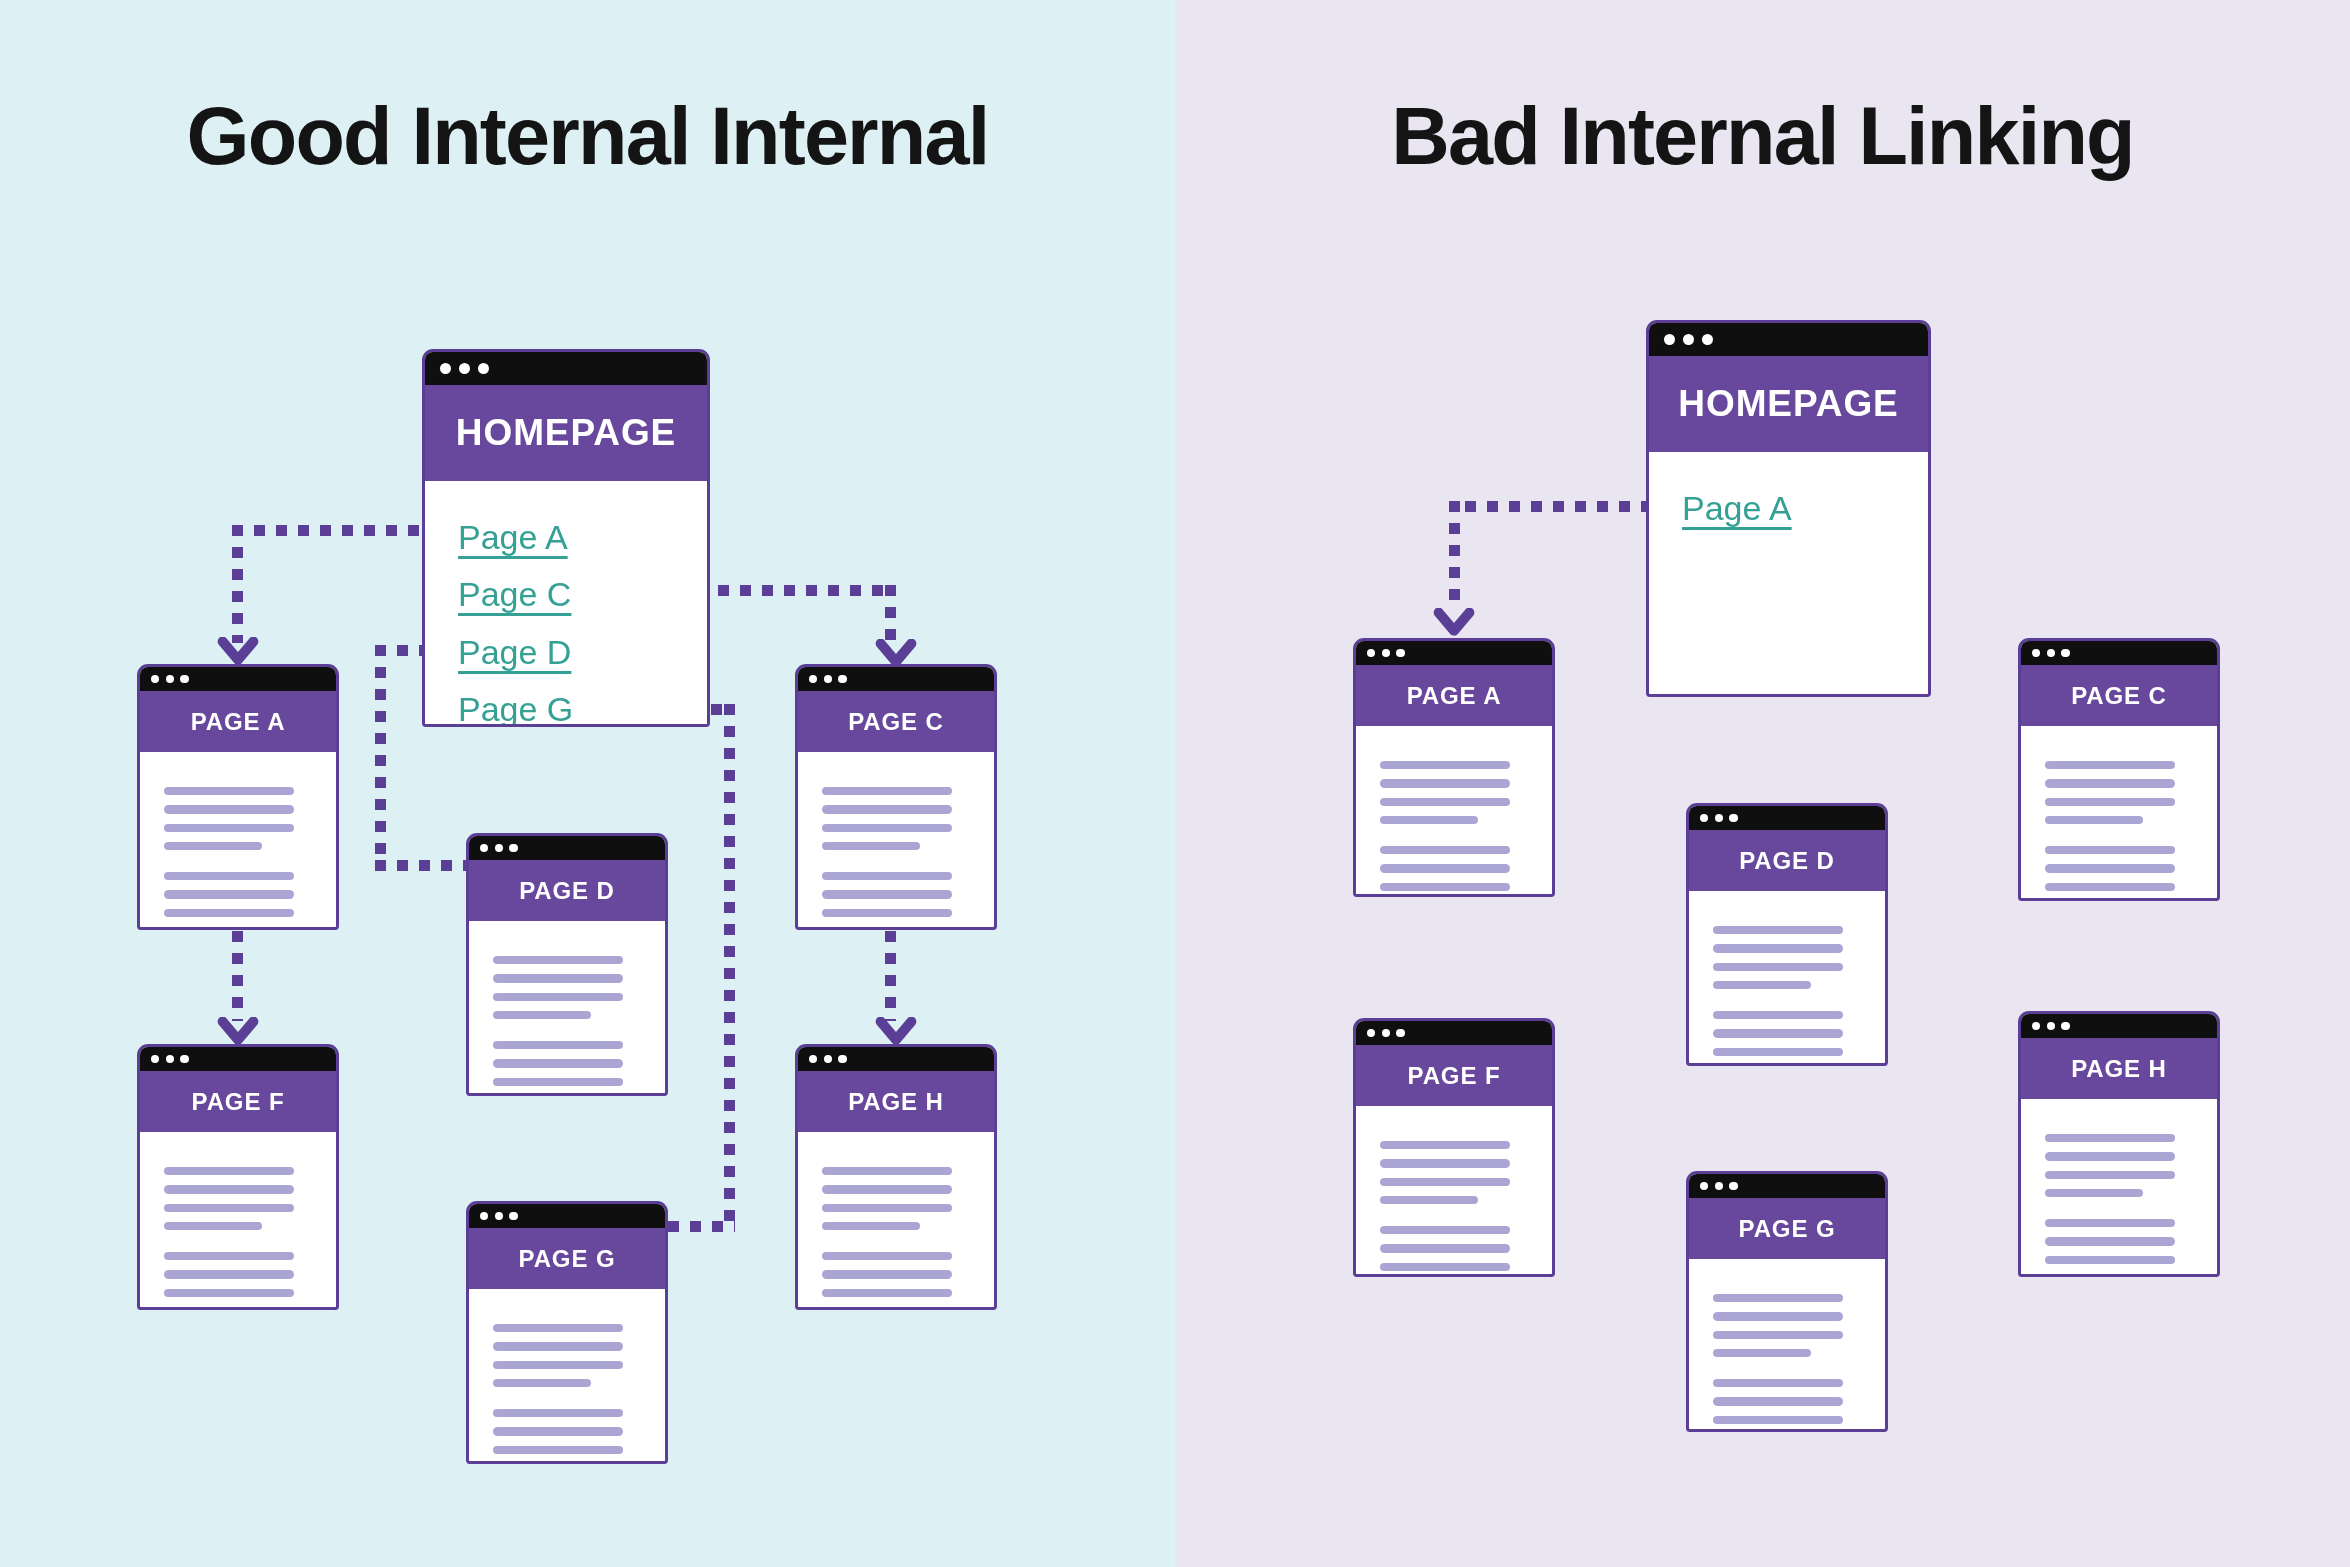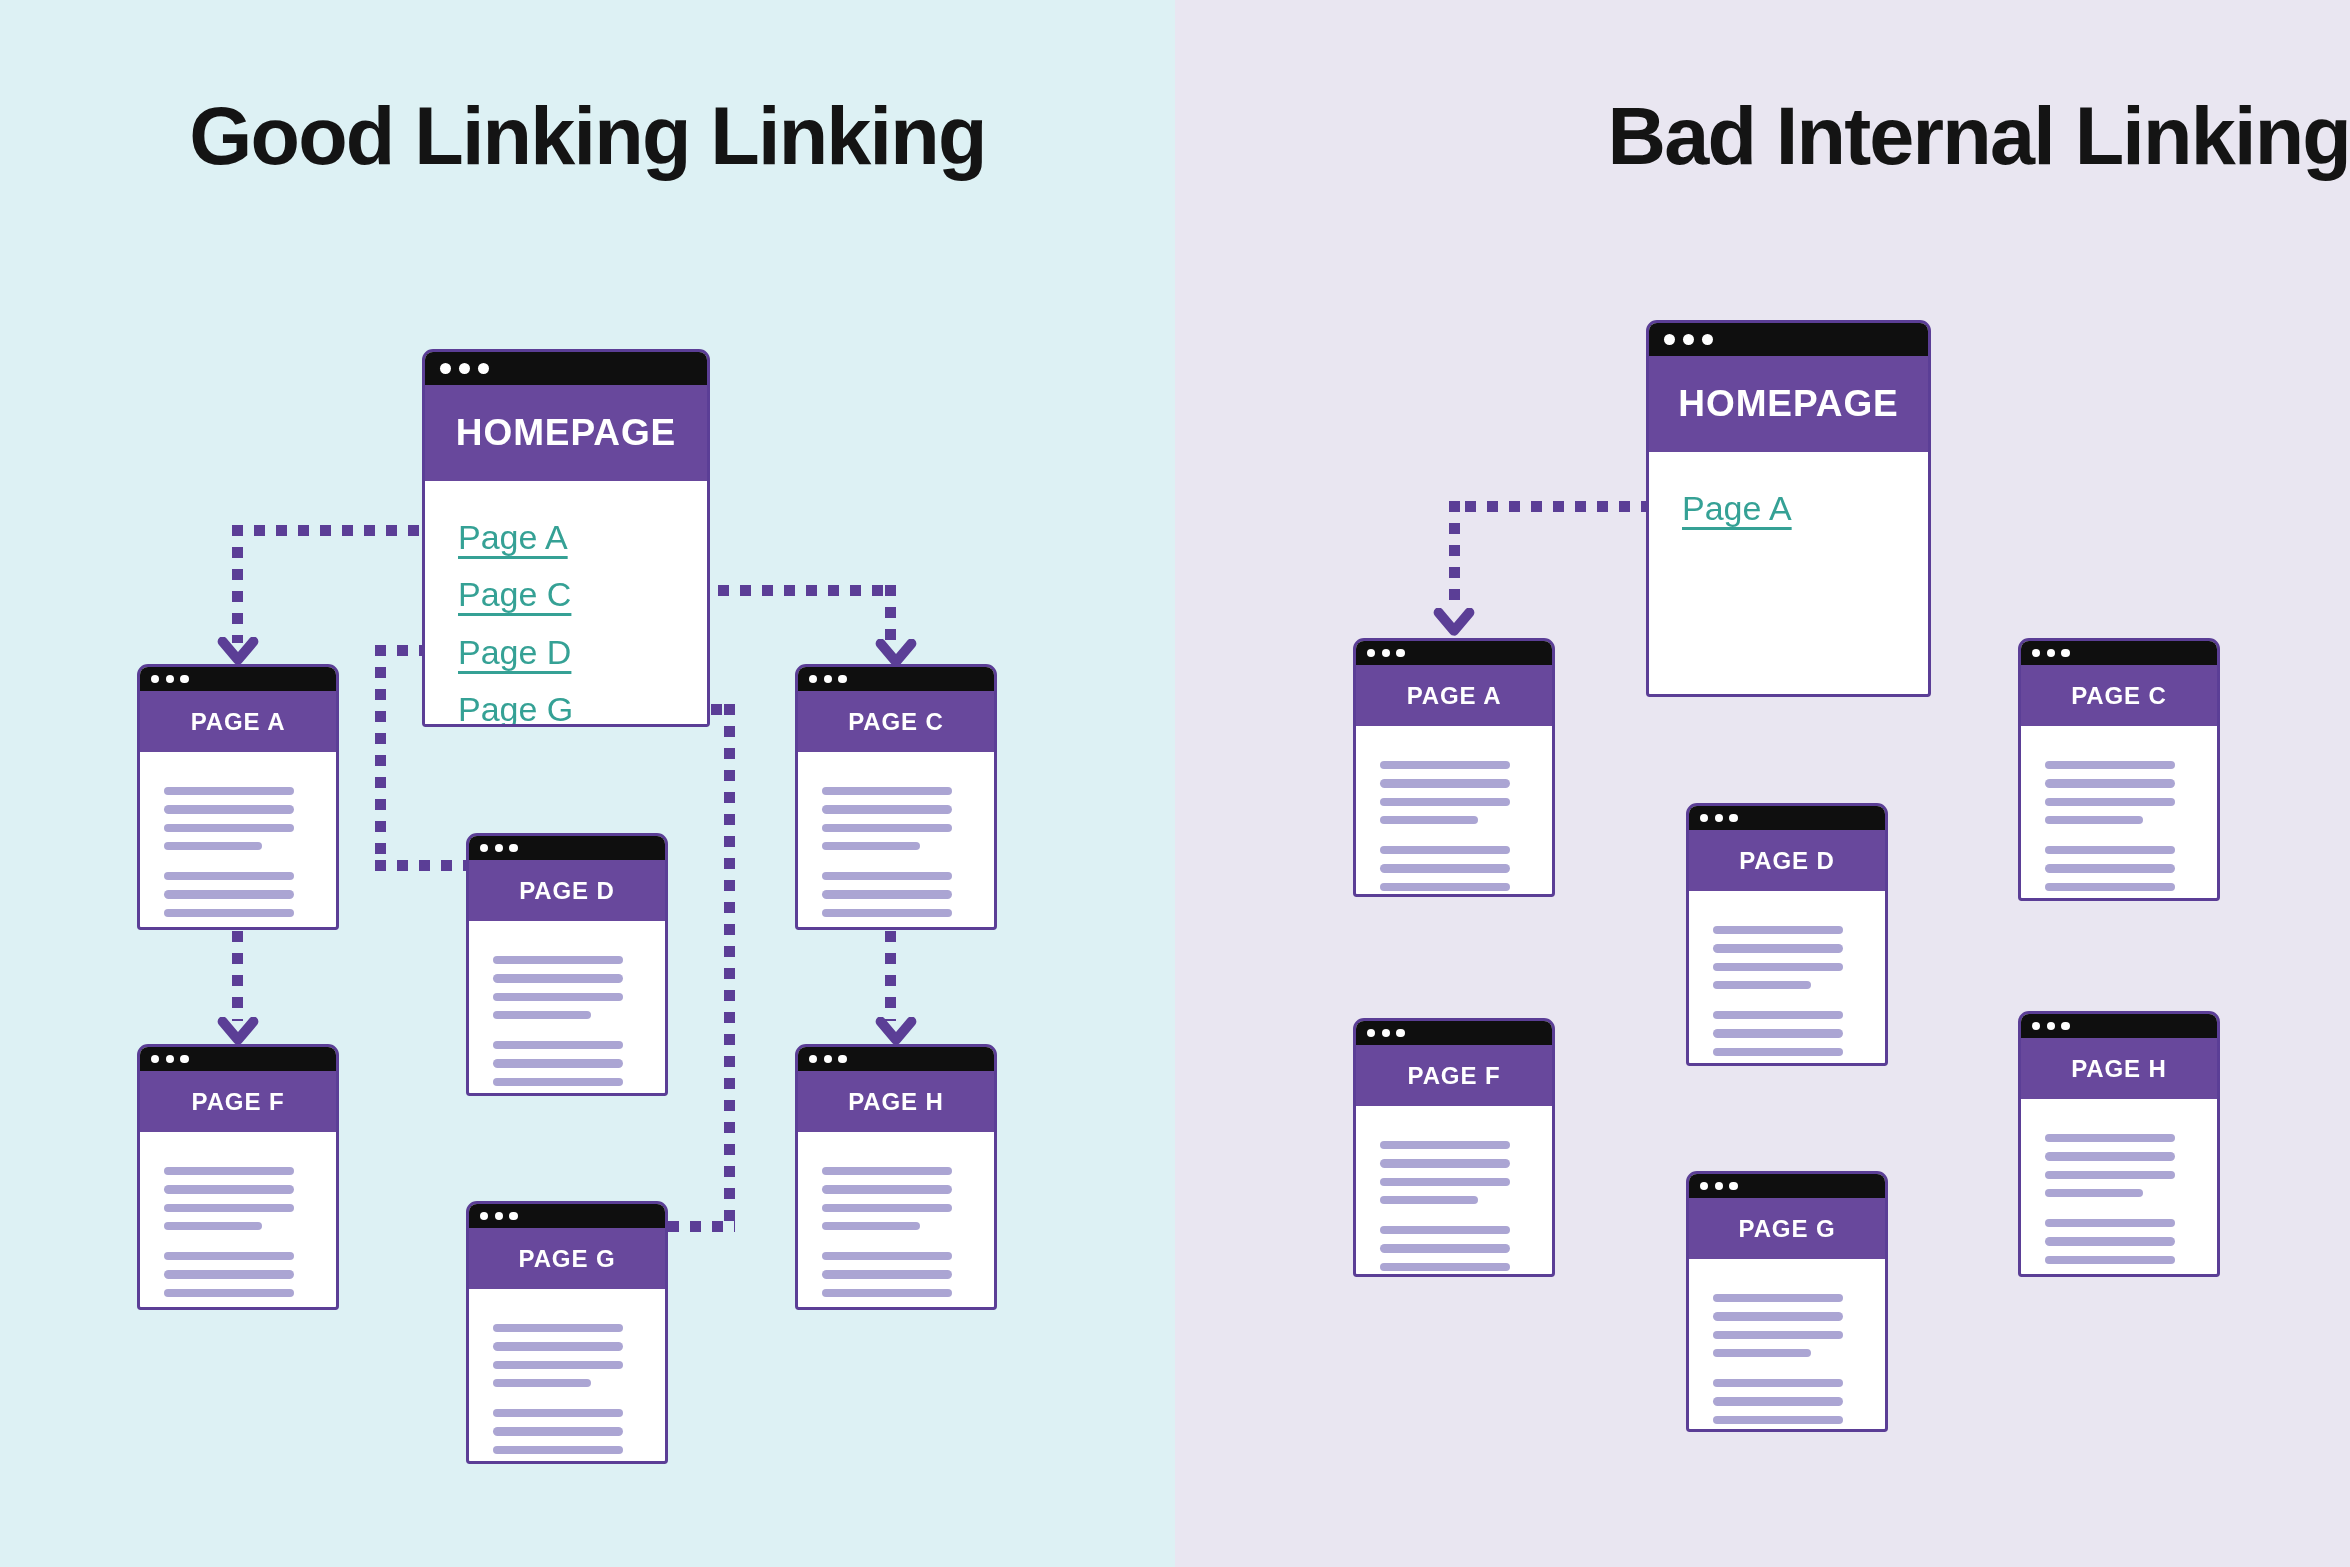--- a/index.html
+++ b/index.html
@@ -8,21 +8,21 @@
     font-family:"Liberation Sans", sans-serif;
   }
   .half { position:absolute; top:0; width:1175px; height:1568px; }
   .half.good { left:0; background:#ddf1f4; }
   .half.bad  { left:1175px; background:#e9e6f1; }
 
   .panel-title {
     position:absolute; width:1175px; text-align:center; top:90px; margin:0;
     font-size:81px; font-weight:bold; letter-spacing:-1.8px; color:#141414;
   }
-  .panel-title.right { left:1175px;text-align:right; }
+  .panel-title.right { left:1175px; }
 
   .window {
     position:absolute; box-sizing:border-box;
     border:3.7px solid #5b3e96; border-radius:11px 11px 3.7px 3.7px;
     background:#ffffff; overflow:hidden;
   }
   .titlebar {
     background:#0f0f0f; height:33px; display:flex; align-items:center;
     padding-left:14.7px; gap:8.3px;
   }
@@ -54,21 +54,21 @@
   .chev { position:absolute; width:42px; height:29px; }
 </style>
 </head>
 <body>
 
 <div class="stage">
 
   <div class="half good"></div>
   <div class="half bad"></div>
 
-  <h1 class="panel-title">Good Linking Linking</h1>
+  <h1 class="panel-title">Good Internal Internal</h1>
   <h1 class="panel-title right">Bad Internal Linking</h1>
 
   <div class="dot-h" style="left:232px; top:525px; width:220px;"></div>
   <div class="dot-v" style="left:232px; top:525px; height:118px;"></div>
   <svg class="chev" style="left:217px; top:637px;" viewBox="0 0 46 32">
     <polyline points="6,5 23,25 40,5" fill="none" stroke="#5b3e96" stroke-width="11" stroke-linecap="round" stroke-linejoin="round"></polyline>
   </svg>
 
   <div class="dot-h" style="left:564px; top:585px; width:332px;"></div>
   <div class="dot-v" style="left:885px; top:585px; height:57px;"></div>

